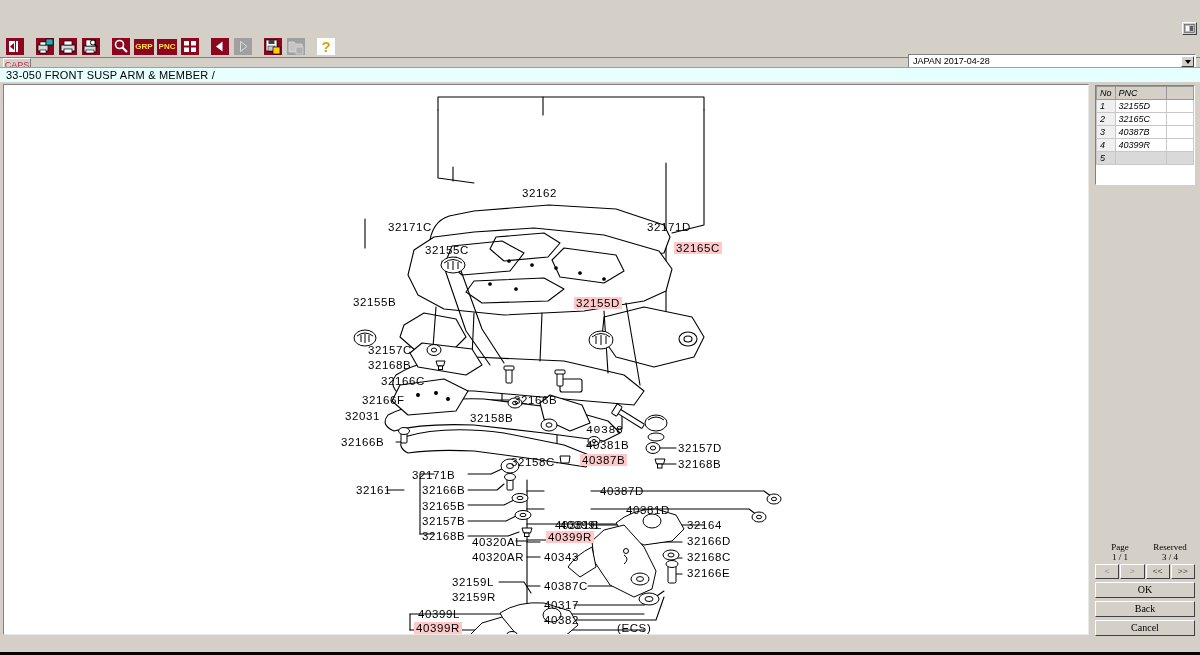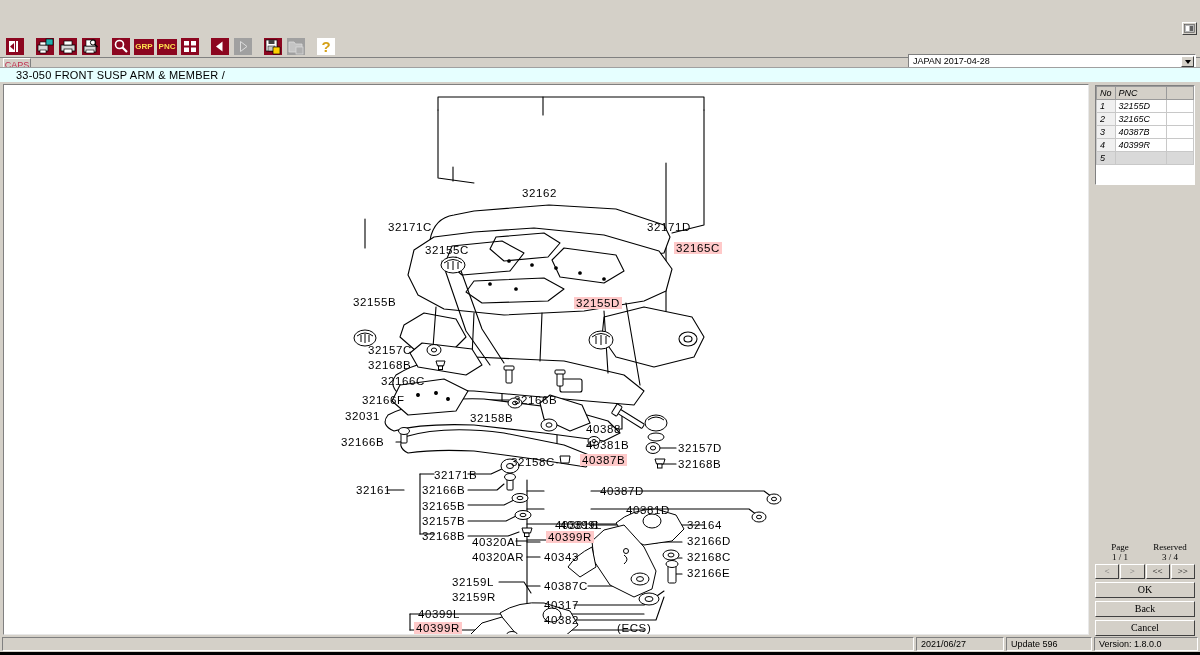--- a/index.html
+++ b/index.html
@@ -101,21 +101,21 @@
     display:flex; align-items:center; justify-content:center;
   }
   .market-arrow i {
     display:block; width:0;height:0;
     border-left: 3px solid transparent; border-right: 3px solid transparent;
     border-top: 4px solid #000;
   }
   .breadcrumb {
     position: absolute; left: 0px; top: 67px; width: 1200px; height: 15px;
     background: #e6ffff; border-top: 1px solid #a0a0a0;
-    font-size: 11px; color: #000; line-height: 14px; padding-left: 16px;
+    font-size: 11px; color: #000; line-height: 14px; padding-left: 6px;
     letter-spacing: 0.2px;
   }
 
   
   .canvas-wrap {
     position: absolute; left: 3px; top: 84px; width: 1086px; height: 551px;
     background: #ffffff; border: 1px solid #808080;
     border-right-color: #e8e8e8; border-bottom-color: #e8e8e8;
     overflow: hidden;
     padding-left: 19px;
@@ -667,27 +667,27 @@
       <span class="lbl hl" style="left:570px; top:212px;">32155D</span>
       <span class="lbl" style="left:349px;  top:211px;">32155B</span>
       <span class="lbl" style="left:364px;  top:259px;">32157C</span>
       <span class="lbl" style="left:364px;  top:274px;">32168B</span>
       <span class="lbl" style="left:377px;  top:290px;">32166C</span>
       <span class="lbl" style="left:334px;  top:309px;margin-left:24px;">32166F</span>
       <span class="lbl" style="left:341px;  top:325px;">32031</span>
       <span class="lbl" style="left:466px;  top:327px;">32158B</span>
       <span class="lbl" style="left:510px;  top:309px;">32166B</span>
       <span class="lbl" style="left:337px;  top:351px;">32166B</span>
-      <span class="lbl" style="left:582px;  top:338px;">40388</span>
+      <span class="lbl" style="left:582px;  top:338px;font-family:Liberation Mono, monospace;">40388</span>
       <span class="lbl" style="left:582px;  top:354px;">40381B</span>
       <span class="lbl" style="left:674px;  top:357px;">32157D</span>
       <span class="lbl hl" style="left:576px; top:369px;">40387B</span>
       <span class="lbl" style="left:674px;  top:373px;">32168B</span>
       <span class="lbl" style="left:507px;  top:371px;">32158C</span>
-      <span class="lbl" style="left:430px;  top:384px;">32171B</span>
+      <span class="lbl" style="left:408px;  top:384px;">32171B</span>
       <span class="lbl" style="left:596px;  top:400px;">40387D</span>
       <span class="lbl" style="left:352px;  top:399px;">32161</span>
       <span class="lbl" style="left:418px;  top:399px;">32166B</span>
       <span class="lbl" style="left:622px;  top:419px;">40381D</span>
       <span class="lbl" style="left:418px;  top:415px;">32165B</span>
       <span class="lbl" style="left:551px;  top:434px;">40381C</span>
       <span class="lbl" style="left:418px;  top:430px;">32157B</span>
       <span class="lbl" style="left:556px;  top:434px;">40399L</span>
       <span class="lbl" style="left:683px;  top:434px;">32164</span>
       <span class="lbl" style="left:418px;  top:445px;">32168B</span>
@@ -767,21 +767,15 @@
         <div class="nbtn">&gt;</div>
         <div class="nbtn enabled">&lt;&lt;</div>
         <div class="nbtn enabled">&gt;&gt;</div>
       </div>
       <div class="bigbtn">OK</div>
       <div class="bigbtn">Back</div>
       <div class="bigbtn">Cancel</div>
     </div>
   </div>
 
-  <div class="statusbar">
-    <div class="st-cell st-flex"></div>
-    <div class="st-cell" style="width:88px;">2021/06/27</div>
-    <div class="st-cell" style="width:86px;">Update 596</div>
-    <div class="st-cell" style="width:104px;margin-right:2px;">Version: 1.8.0.0</div>
-  </div>
 
   <div class="bottom-black"></div>
 </div>
 
 </body></html>

